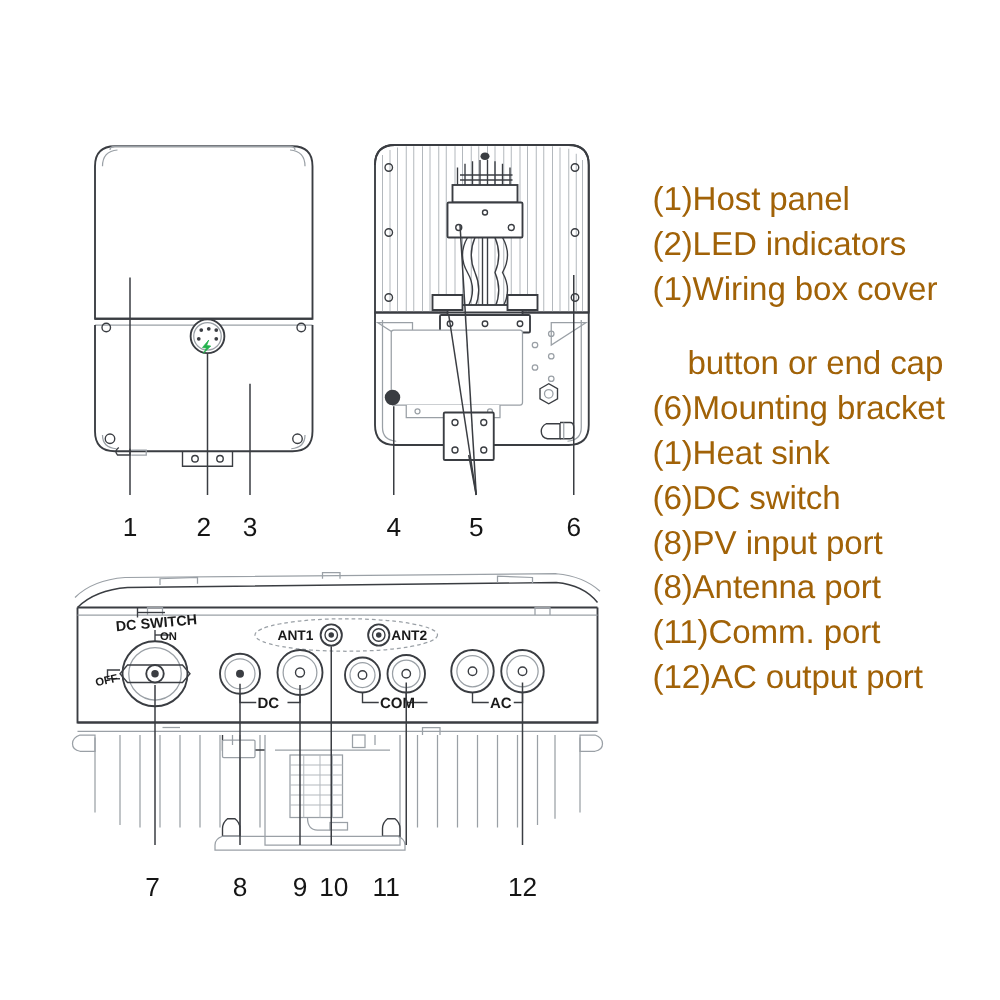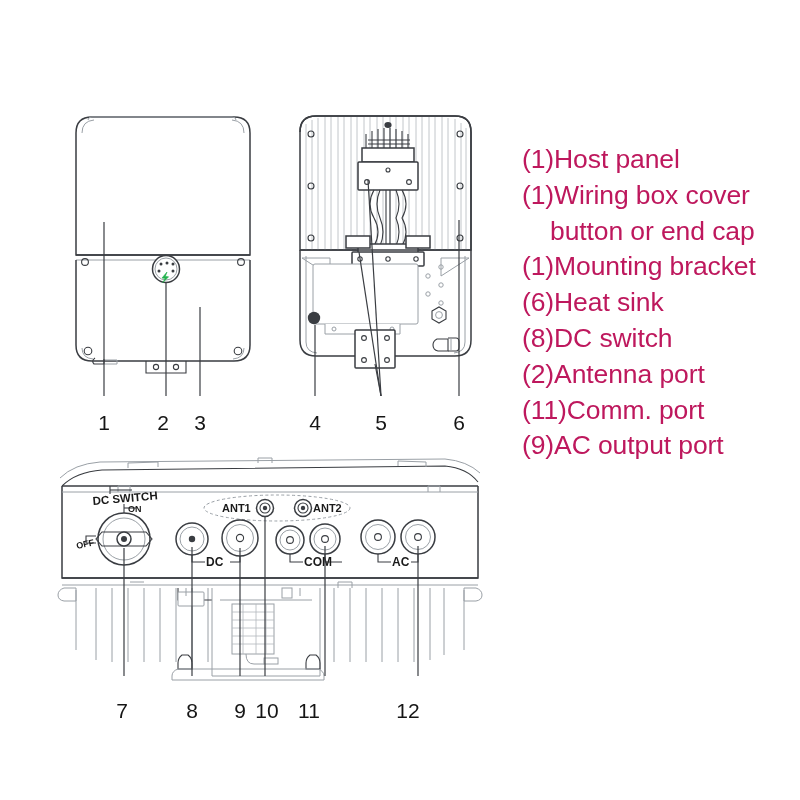--- a/index.html
+++ b/index.html
@@ -33,25 +33,26 @@
   #legend {
     position: absolute;
     left: 522px;
     top: 142px;
     width: 272px;
   }
   .legend-item {
     font-size: 26.5px;
     line-height: 35.8px;
     white-space: pre;
-    color: #be185d;
+    color: #a16207;
     letter-spacing: -0.1px;
   }
   .legend-item.cont {
     padding-left: 28px;
+    margin-top: 24px;
   }
   
   .callout-num {
     position: absolute;
     font-size: 21px;
     line-height: 21px;
     color: #151515;
     transform: translateX(-50%);
     white-space: pre;
   }
@@ -392,28 +393,30 @@
     <span class="callout-num" style="left:315px; top:412px;">4</span>
     <span class="callout-num" style="left:381px; top:412px;">5</span>
     <span class="callout-num" style="left:459px; top:412px;">6</span>
   </div>
   <div>
     <span class="callout-num" style="left:122px; top:700px;">7</span>
     <span class="callout-num" style="left:192px; top:700px;">8</span>
     <span class="callout-num" style="left:240px; top:700px;">9</span>
     <span class="callout-num" style="left:267px; top:700px;">10</span>
     <span class="callout-num" style="left:309px; top:700px;">11</span>
-    <span class="callout-num" style="left:408px; top:700px;">12</span>
+    <span class="callout-num" style="left:418px; top:700px;">12</span>
   </div>
 
   <div id="legend">
     <div class="legend-item">(1)Host panel</div>
+    <div class="legend-item">(2)LED indicators</div>
     <div class="legend-item">(1)Wiring box cover</div>
     <div class="legend-item cont">button or end cap</div>
-    <div class="legend-item">(1)Mounting bracket</div>
-    <div class="legend-item">(6)Heat sink</div>
-    <div class="legend-item">(8)DC switch</div>
-    <div class="legend-item">(2)Antenna port</div>
+    <div class="legend-item">(6)Mounting bracket</div>
+    <div class="legend-item">(1)Heat sink</div>
+    <div class="legend-item">(6)DC switch</div>
+    <div class="legend-item">(8)PV input port</div>
+    <div class="legend-item">(8)Antenna port</div>
     <div class="legend-item">(11)Comm. port</div>
-    <div class="legend-item">(9)AC output port</div>
+    <div class="legend-item">(12)AC output port</div>
   </div>
 
 </div>
 
 </body></html>

